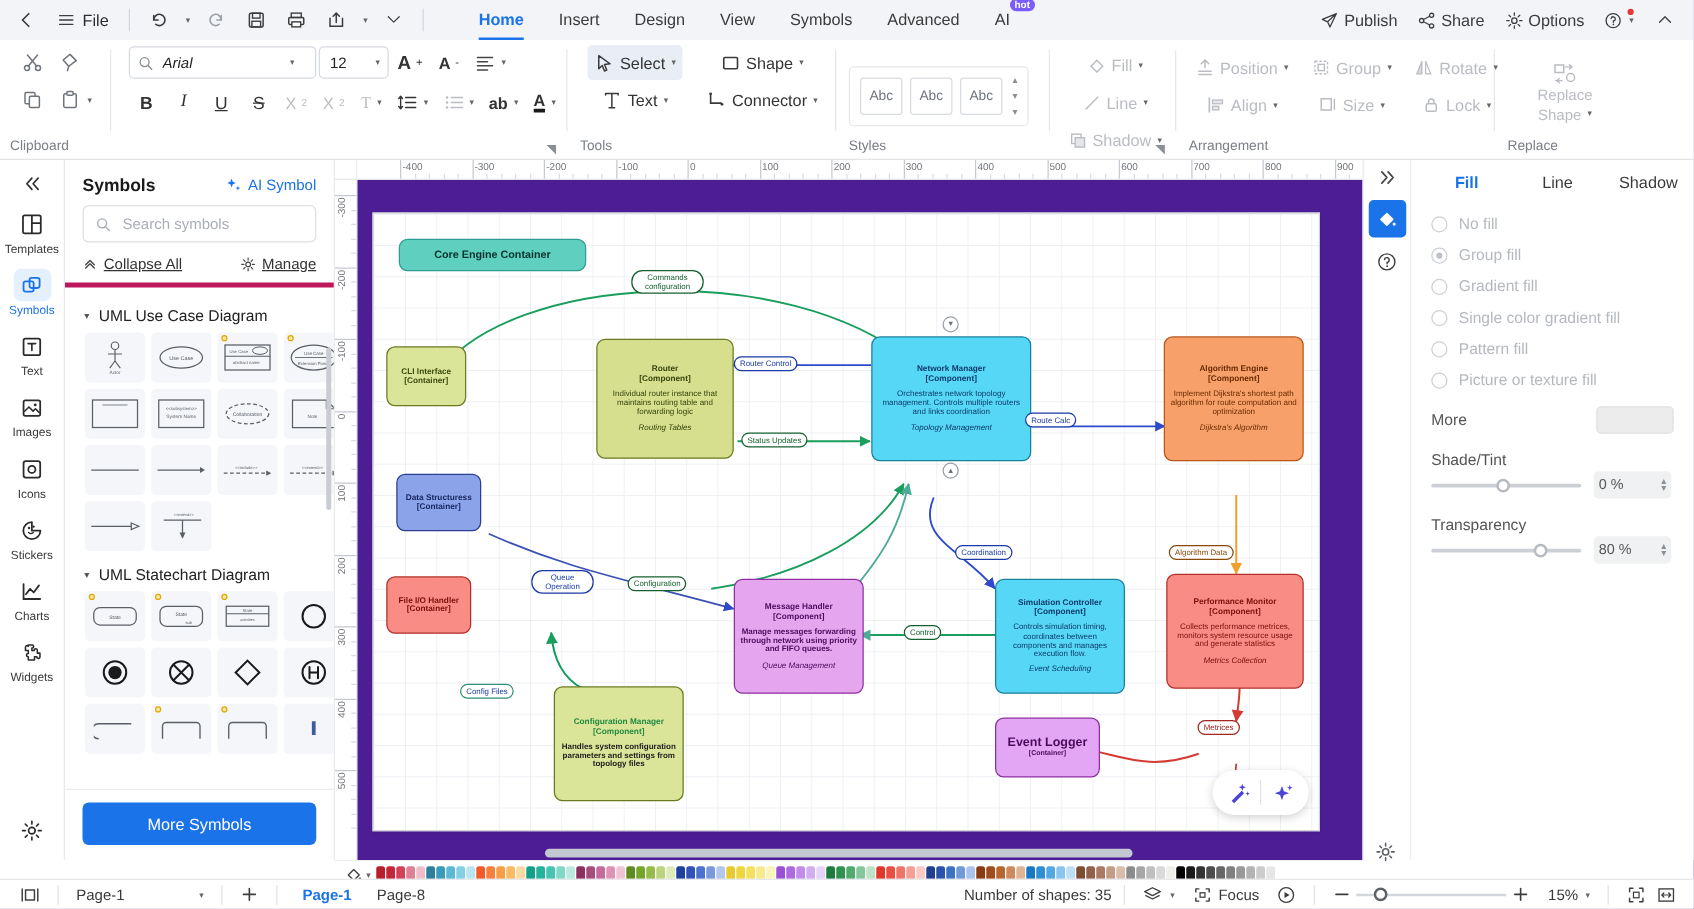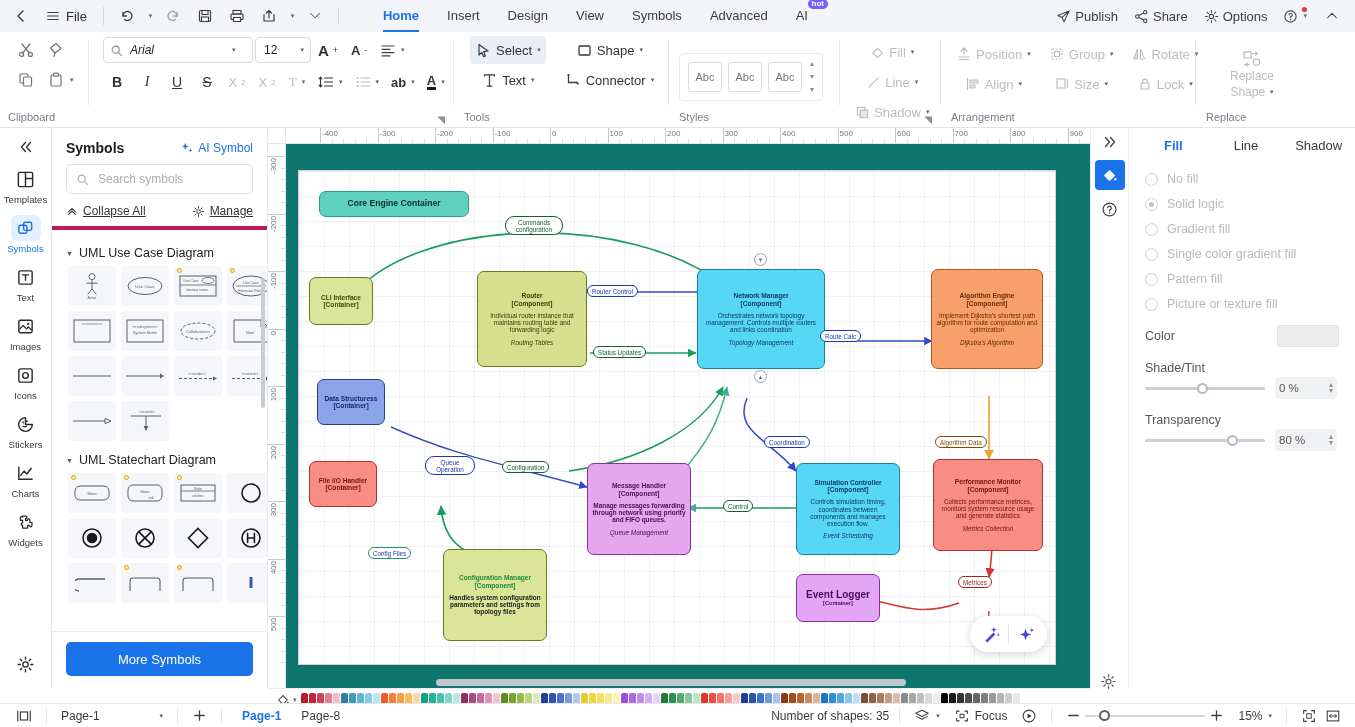--- a/index.html
+++ b/index.html
@@ -165,21 +165,21 @@
   .rtick.minor { height:5px; top:11px; border-left:1px solid #d9dbe0; }
   .rlabel { position:absolute; top:1px; font-size:8px; color:#72767d; }
   .vtick { position:absolute; left:0; width:18px; border-top:1px solid #c6c9cf; }
   .vtick.minor { width:5px; left:13px; border-top:1px solid #d9dbe0; }
   .vlabel { position:absolute; left:1px; font-size:8px; color:#72767d; writing-mode:vertical-rl; transform:rotate(180deg); }
 
   .corner-box { position:absolute; left:0; top:0; width:18px; height:16px; background:#fff; border-right:1px solid #e4e6ea; border-bottom:1px solid #e4e6ea;}
 
   .canvas-scroll {
     position:absolute; left:18px; top:16px; width:940px; height:544px;
-    background:#0f766e; overflow:hidden;
+    background:#4c1d95; overflow:hidden;
   }
   .page {
     position:absolute; left:12px; top:26px; width:758px; height:495px;
     background:#fff; border:1px solid #cfd3da; box-shadow:0 1px 3px rgba(0,0,0,.10);
     background-image:
       linear-gradient(to right, #eef0f4 1px, transparent 1px),
       linear-gradient(to bottom, #eef0f4 1px, transparent 1px);
     background-size:25px 25px;
     overflow:hidden;
   }
@@ -1371,41 +1371,41 @@
       <div class="rp-tab"><span>Shadow</span></div>
     </div>
 
     <div class="rp-body">
       <div class="radio-row">
         <span class="radio"></span>
         <span>No fill</span>
       </div>
       <div class="radio-row">
         <span class="radio on"></span>
-        <span>Solid logic</span>
+        <span>Group fill</span>
       </div>
       <div class="radio-row">
         <span class="radio"></span>
         <span>Gradient fill</span>
       </div>
       <div class="radio-row">
         <span class="radio"></span>
         <span>Single color gradient fill</span>
       </div>
       <div class="radio-row">
         <span class="radio"></span>
         <span>Pattern fill</span>
       </div>
       <div class="radio-row">
         <span class="radio"></span>
         <span>Picture or texture fill</span>
       </div>
 
       <div class="prop-row">
-        <span class="prop-label">Color</span>
+        <span class="prop-label">More</span>
         <span class="color-swatch"></span>
       </div>
 
       <div class="prop-row" style="margin-bottom:2px">
         <span class="prop-label">Shade/Tint</span>
       </div>
       <div class="slider-row">
         <span class="slider">
           <span class="track"></span>
           <span class="knob" style="left:52px"></span>

